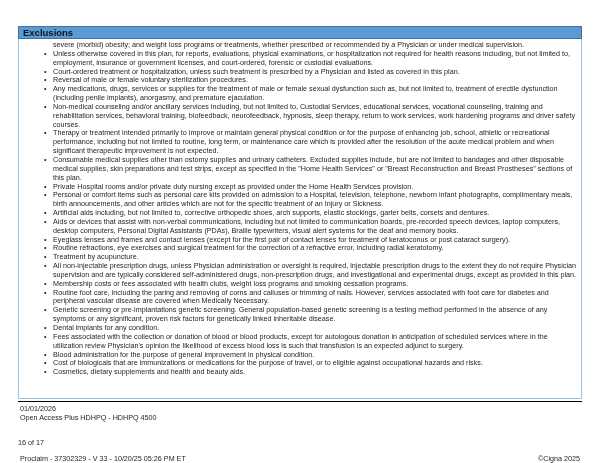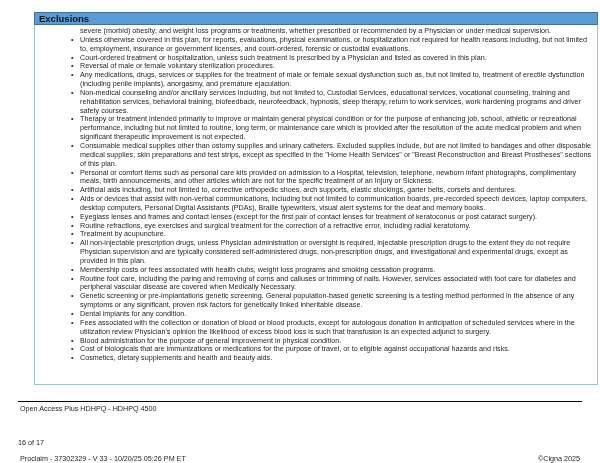--- a/index.html
+++ b/index.html
@@ -4,38 +4,38 @@
 <style>
   html, body { margin: 0; padding: 0; }
   body {
     width: 600px; height: 463px;
     background: #ffffff;
     font-family: "Liberation Sans", sans-serif;
     color: #1e1e1e;
     position: relative;
     overflow: hidden;
   }
-  .doc { position: absolute; left: 18px; top: 12px; width: 465px; margin-left: 16px; }
+  .doc { position: absolute; left: 18px; top: 26px; width: 465px; }
   .section-header {
     box-sizing: border-box;
     width: 564px; height: 13px;
     background: #5B9BD5;
     border: 1px solid #41719C;
     padding: 0 0 0 4px;
     font-size: 9.5px; font-weight: bold;
     color: #10151c;
     line-height: 12px;
   }
   .section-box {
     box-sizing: border-box;
     width: 564px; height: 360px;
     border: 1px solid #9DC3E6;
     border-top: none;
     overflow: hidden;
-    padding: 2px 3px 0 35px;
+    padding: 2px 3px 0 24px;
     font-size: 7.2px;
     line-height: 8.85px;
   }
   .intro-continuation { margin-left: 10px; }
   ul.exclusions { margin: 0; padding: 0; list-style: none; }
   ul.exclusions li { position: relative; padding-left: 10px; }
   ul.exclusions li::before {
     content: "\2022";
     position: absolute; left: 1px; top: 0;
   }
@@ -66,20 +66,21 @@
   <div class="section-box">
     <div class="intro-continuation">severe (morbid) obesity; and weight loss programs or treatments, whether prescribed or recommended by a Physician or under medical supervision.</div>
     <ul class="exclusions">
         <li>Unless otherwise covered in this plan, for reports, evaluations, physical examinations, or hospitalization not required for health reasons including, but not limited to, employment, insurance or government licenses, and court-ordered, forensic or custodial evaluations.</li>
         <li>Court-ordered treatment or hospitalization, unless such treatment is prescribed by a Physician and listed as covered in this plan.</li>
         <li>Reversal of male or female voluntary sterilization procedures.</li>
         <li>Any medications, drugs, services or supplies for the treatment of male or female sexual dysfunction such as, but not limited to, treatment of erectile dysfunction (including penile implants), anorgasmy, and premature ejaculation.</li>
         <li>Non-medical counseling and/or ancillary services including, but not limited to, Custodial Services, educational services, vocational counseling, training and rehabilitation services, behavioral training, biofeedback, neurofeedback, hypnosis, sleep therapy, return to work services, work hardening programs and driver safety courses.</li>
         <li>Therapy or treatment intended primarily to improve or maintain general physical condition or for the purpose of enhancing job, school, athletic or recreational performance, including but not limited to routine, long term, or maintenance care which is provided after the resolution of the acute medical problem and when significant therapeutic improvement is not expected.</li>
         <li>Consumable medical supplies other than ostomy supplies and urinary catheters. Excluded supplies include, but are not limited to bandages and other disposable medical supplies, skin preparations and test strips, except as specified in the "Home Health Services" or "Breast Reconstruction and Breast Prostheses" sections of this plan.</li>
+        <li>Private Hospital rooms and/or private duty nursing except as provided under the Home Health Services provision.</li>
         <li>Personal or comfort items such as personal care kits provided on admission to a Hospital, television, telephone, newborn infant photographs, complimentary meals, birth announcements, and other articles which are not for the specific treatment of an Injury or Sickness.</li>
         <li>Artificial aids including, but not limited to, corrective orthopedic shoes, arch supports, elastic stockings, garter belts, corsets and dentures.</li>
         <li>Aids or devices that assist with non-verbal communications, including but not limited to communication boards, pre-recorded speech devices, laptop computers, desktop computers, Personal Digital Assistants (PDAs), Braille typewriters, visual alert systems for the deaf and memory books.</li>
         <li>Eyeglass lenses and frames and contact lenses (except for the first pair of contact lenses for treatment of keratoconus or post cataract surgery).</li>
         <li>Routine refractions, eye exercises and surgical treatment for the correction of a refractive error, including radial keratotomy.</li>
         <li>Treatment by acupuncture.</li>
         <li>All non-injectable prescription drugs, unless Physician administration or oversight is required, injectable prescription drugs to the extent they do not require Physician supervision and are typically considered self-administered drugs, non-prescription drugs, and investigational and experimental drugs, except as provided in this plan.</li>
         <li>Membership costs or fees associated with health clubs, weight loss programs and smoking cessation programs.</li>
         <li>Routine foot care, including the paring and removing of corns and calluses or trimming of nails. However, services associated with foot care for diabetes and peripheral vascular disease are covered when Medically Necessary.</li>
         <li>Genetic screening or pre-implantations genetic screening. General population-based genetic screening is a testing method performed in the absence of any symptoms or any significant, proven risk factors for genetically linked inheritable disease.</li>
@@ -88,20 +89,21 @@
         <li>Blood administration for the purpose of general improvement in physical condition.</li>
         <li>Cost of biologicals that are immunizations or medications for the purpose of travel, or to eligible against occupational hazards and risks.</li>
         <li>Cosmetics, dietary supplements and health and beauty aids.</li>
       </ul>
   </div>
 </div>
 
 <div class="footer-rule"></div>
 
 <div class="footer-meta">
+  <div>01/01/2026</div>
   <div>Open Access Plus HDHPQ - HDHPQ 4500</div>
 </div>
 
 <div class="footer-row">
   <span class="fr-left">Proclaim - 37302329 - V 33 - 10/20/25 05:26 PM ET</span>
   <span class="fr-center">16 of 17</span>
   <span class="fr-right">©Cigna 2025</span>
 </div>
 
 </body></html>

